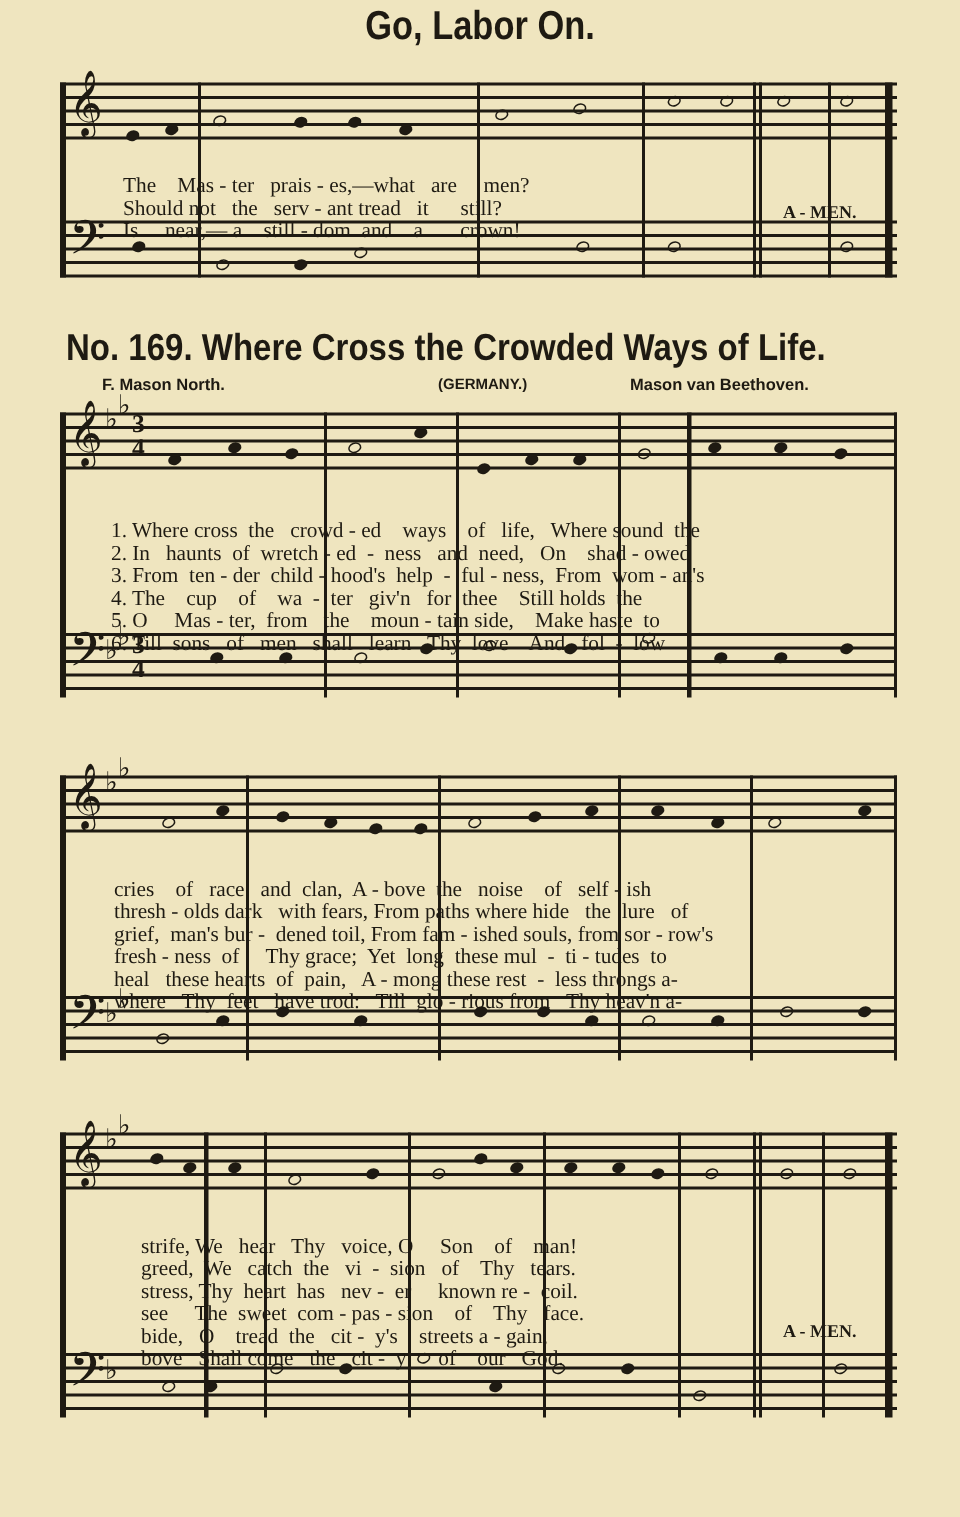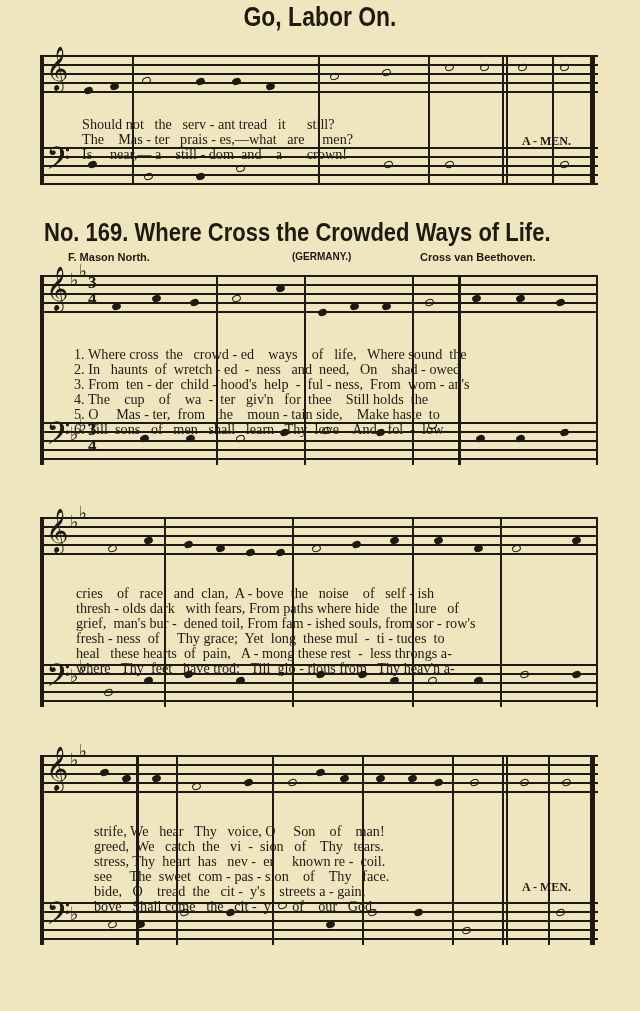--- a/index.html
+++ b/index.html
@@ -66,28 +66,28 @@
     <div class="note open" style="left:520px;top:9px"></div>
   <div class="note" style="left:48px;top:106px"></div>
     <div class="note open" style="left:104px;top:118px"></div>
   <div class="note" style="left:156px;top:118px"></div>
     <div class="note open" style="left:196px;top:110px"></div>
   <div class="note open" style="left:344px;top:106px"></div>
     <div class="note open" style="left:405px;top:106px"></div>
   <div class="note open" style="left:520px;top:106px"></div>
 </div>
 <div class="lyrics" style="top:102px;left:82px;">
-<div>Should not   the   serv - ant tread   it      still?</div><div>The    Mas - ter   prais - es,—what   are     men?</div><div>Is     near,— a    still - dom  and    a       crown!</div>
+<div>The    Mas - ter   prais - es,—what   are     men?</div><div>Should not   the   serv - ant tread   it      still?</div><div>Is     near,— a    still - dom  and    a       crown!</div>
 </div>
 <div class="amen" style="left:522px;top:134px;">A - MEN.</div>
 
 <div class="title t2"><span>No. 169.</span> <span>Where Cross the Crowded Ways of Life.</span></div>
 <div class="credit" style="left:68px;">F. Mason North.</div>
 <div class="credit" style="left:292px;font-size:10px;">(GERMANY.)</div>
-<div class="credit" style="left:420px;">Cross van Beethoven.</div>
+<div class="credit" style="left:420px;">Mason van Beethoven.</div>
 
 <div class="system" style="top:275px;height:190px;">
   <div class="brace" style="top:0;height:190px;"></div>
   <div class="staff" style="top:0;">
       <div class="ln" style="top:0"></div>
       <div class="ln" style="top:9px"></div>
       <div class="ln" style="top:18px"></div>
       <div class="ln" style="top:27px"></div>
       <div class="ln" style="top:36px"></div>
     </div>

